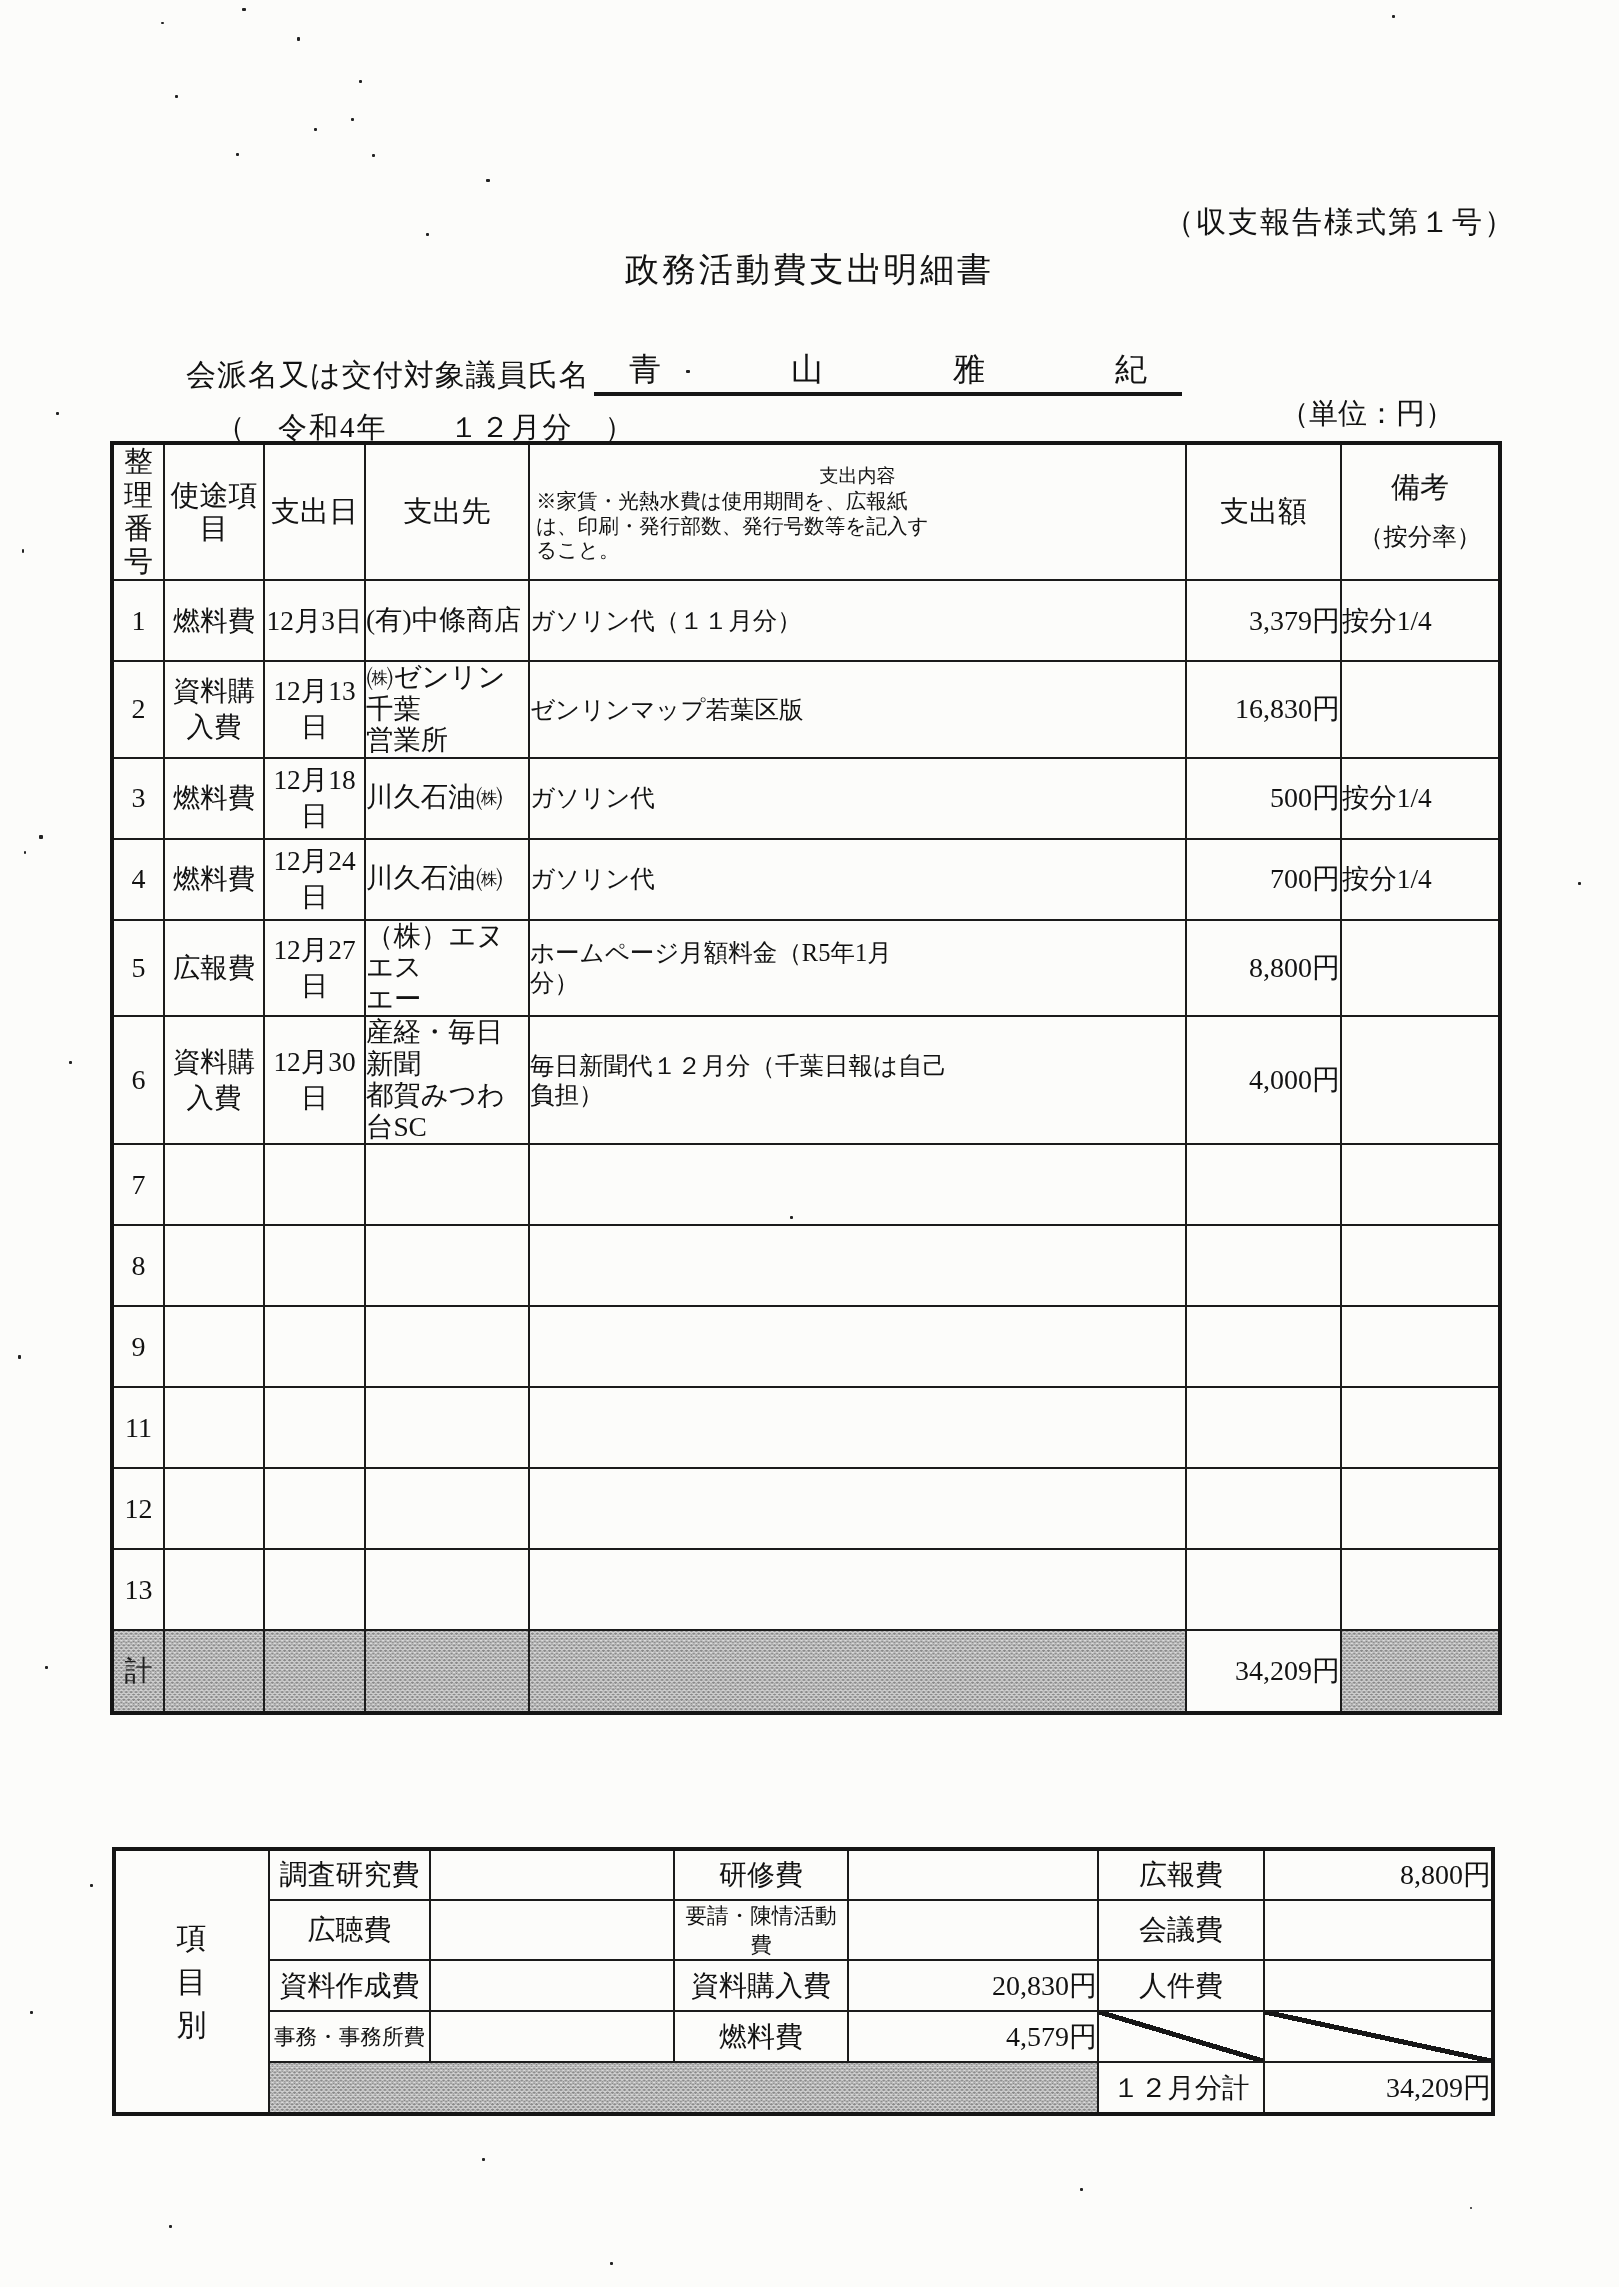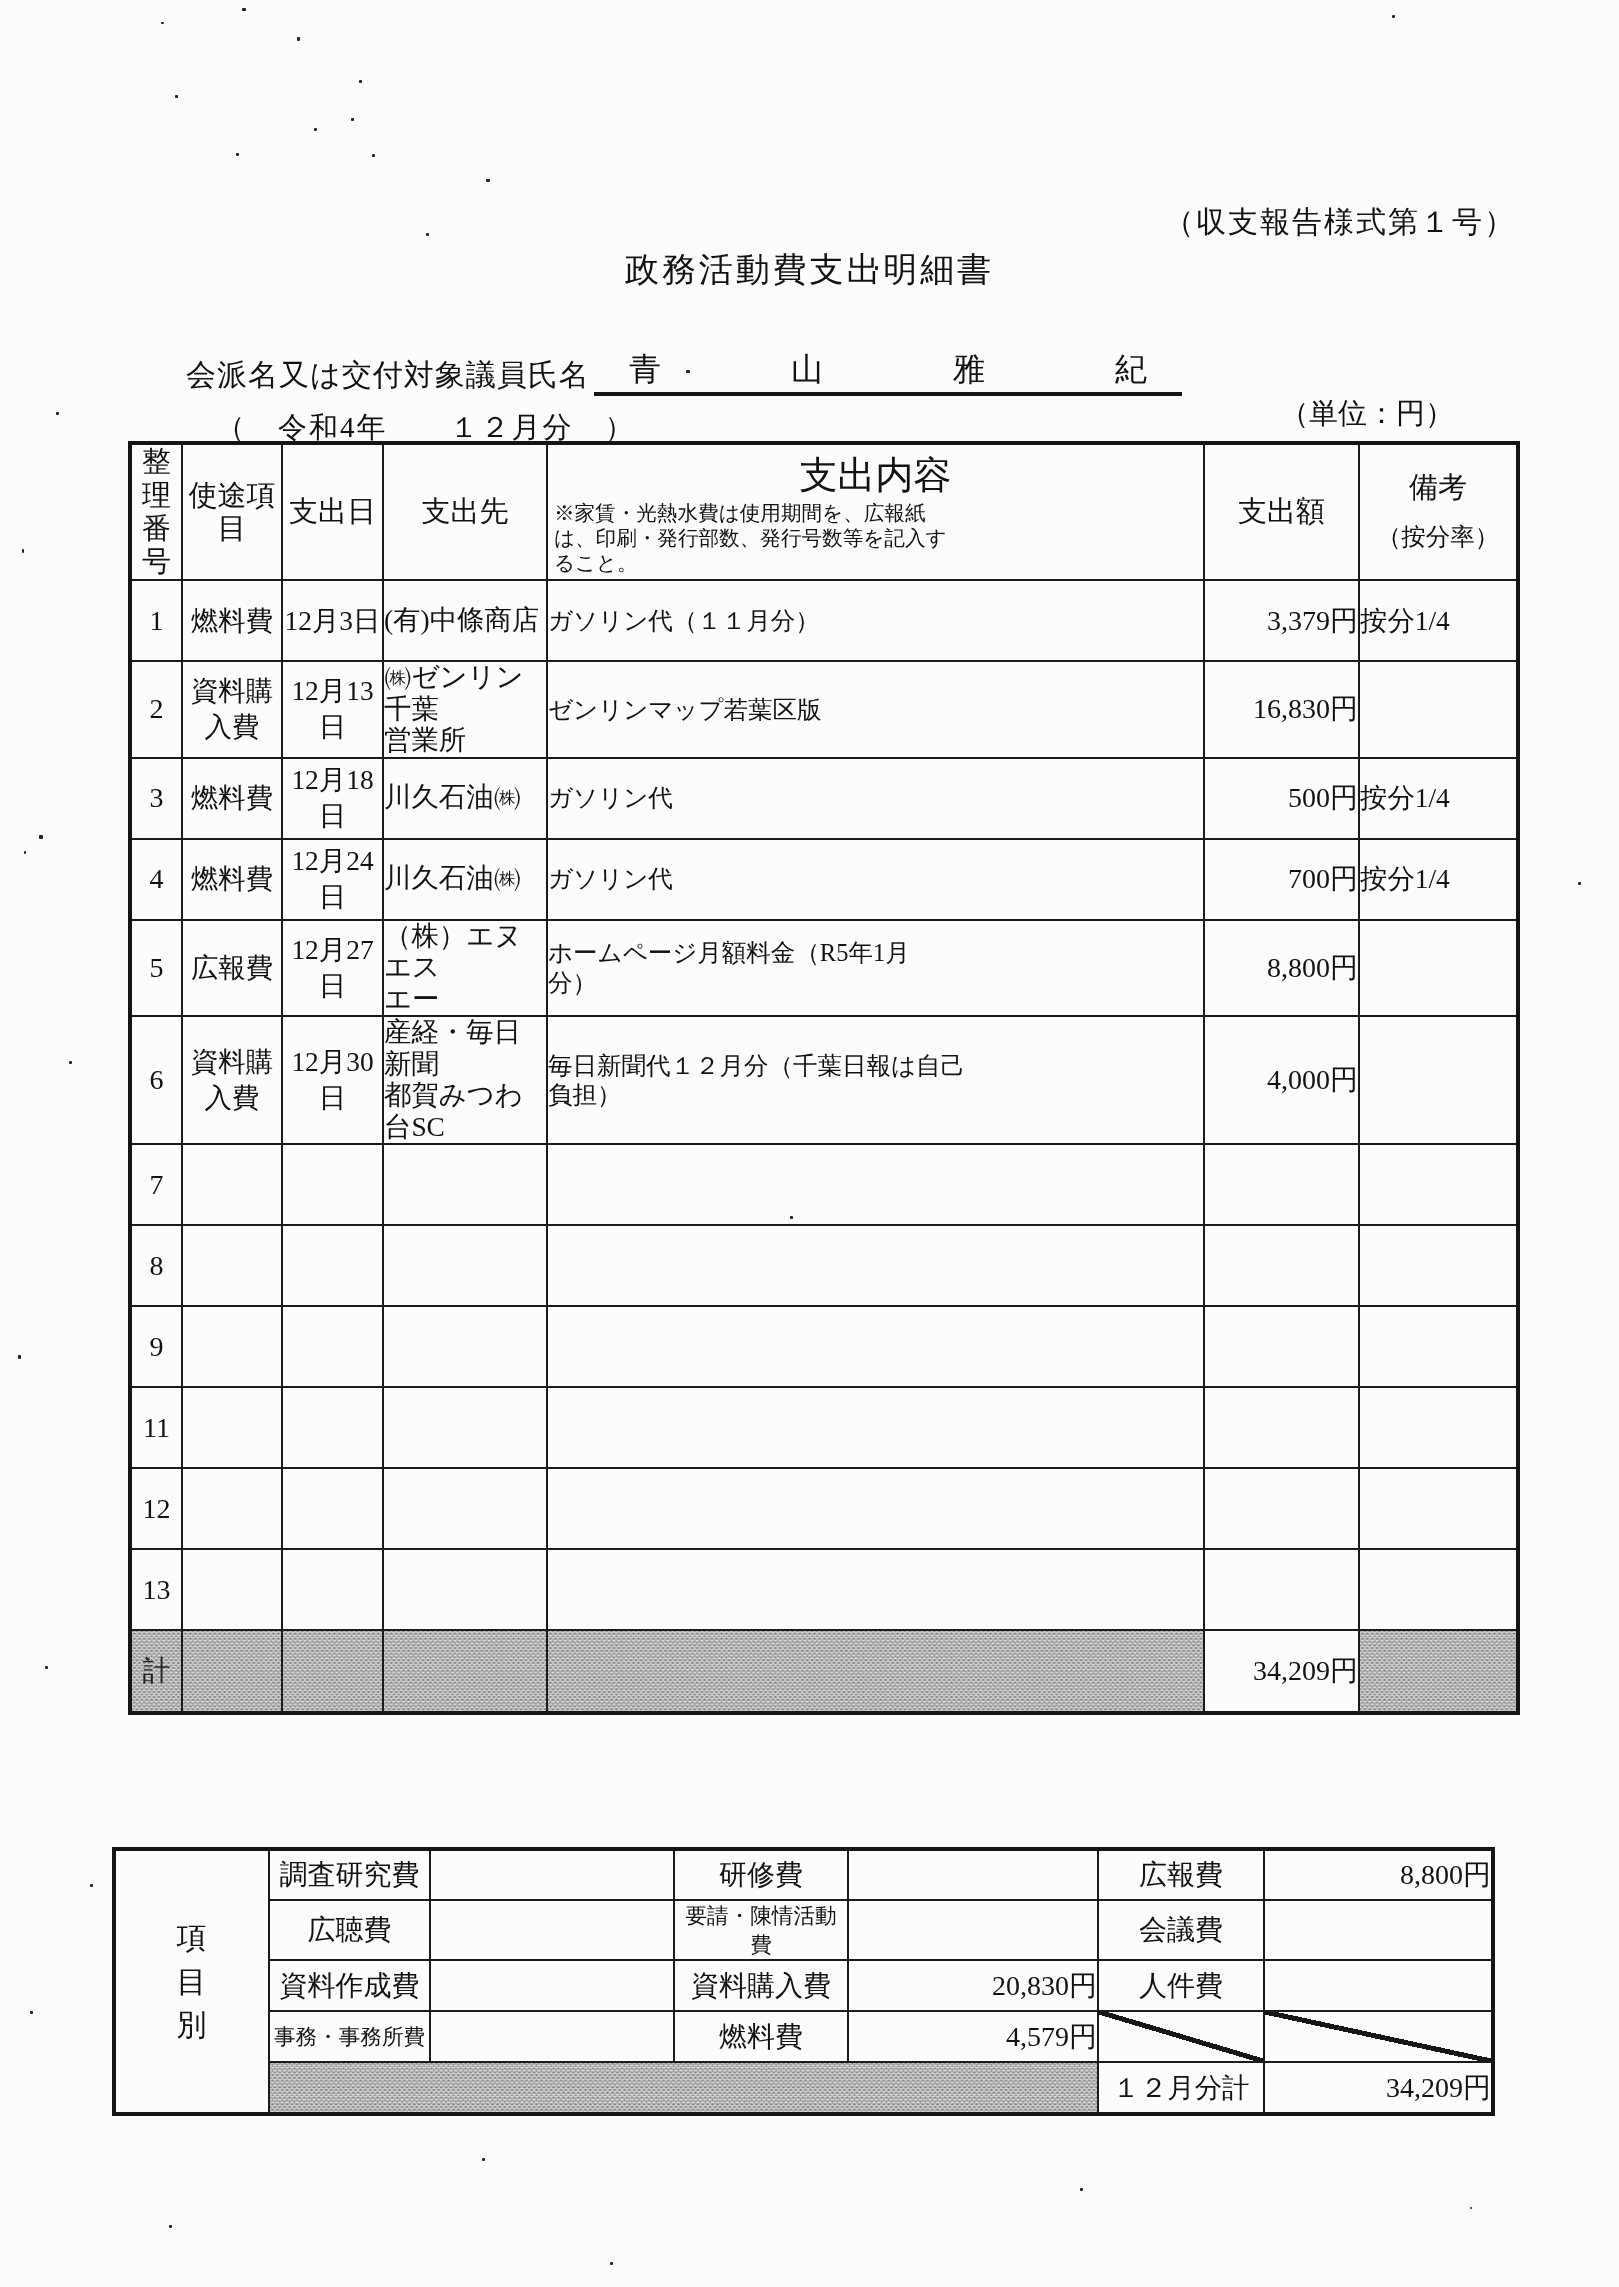--- a/index.html
+++ b/index.html
@@ -23,36 +23,36 @@
     border-bottom:4.9px solid #161616;
     display:flex;justify-content:space-between;align-items:flex-end;
     padding:0 35px;box-sizing:border-box;
     font-size:32px;
   }
   .period{position:absolute;left:216px;top:408px;font-size:29px;letter-spacing:2px;}
   .unit{position:absolute;left:1280px;top:394px;font-size:29px;}
   
   table{border-collapse:collapse;table-layout:fixed;}
   .main{
-    position:absolute;left:128px;top:441px;width:1387px;
+    position:absolute;left:110px;top:441px;width:1387px;
     border:4.9px solid #151515;
   }
   .main th,.main td{
     border:2.9px solid #1b1b1b;
     padding:0;overflow:hidden;
     font-weight:normal;
     vertical-align:middle;
   }
   .main tr.head{height:137px;}
   .main tr.row{height:81px;}
   .main tr.total-row{height:83px;}
   .hd{font-size:29px;text-align:center;line-height:1.15;}
   .hd-sub{font-size:24.5px;text-align:center;margin-top:16px;}
   .naiyo-cell{vertical-align:top;}
-  .naiyo-title{font-size:38px;text-align:center;margin-top:4px;}
+  .naiyo-title{font-size:19px;text-align:center;margin-top:4px;}
   .naiyo-note{font-size:20.6px;text-align:left;line-height:1.2;padding:0 3.9px 2px 5.9px;}
   .c-no{text-align:center;font-size:28px;}
   .c-item{text-align:center;font-size:27.4px;}
   .c-date{text-align:center;font-size:27.4px;}
   .c-payee{text-align:left;font-size:27.4px;padding:0 3.9px 0 7.8px;line-height:1.15;}
   .c-detail{text-align:left;font-size:24.5px;padding:0 3.9px 0 7.8px;line-height:1.2;}
   .c-amount{text-align:right;font-size:28px;padding-right:9.8px;margin-top:41px;}
   .c-remark{text-align:left;font-size:27.4px;padding-left:5.9px;}
   
   .shade{

